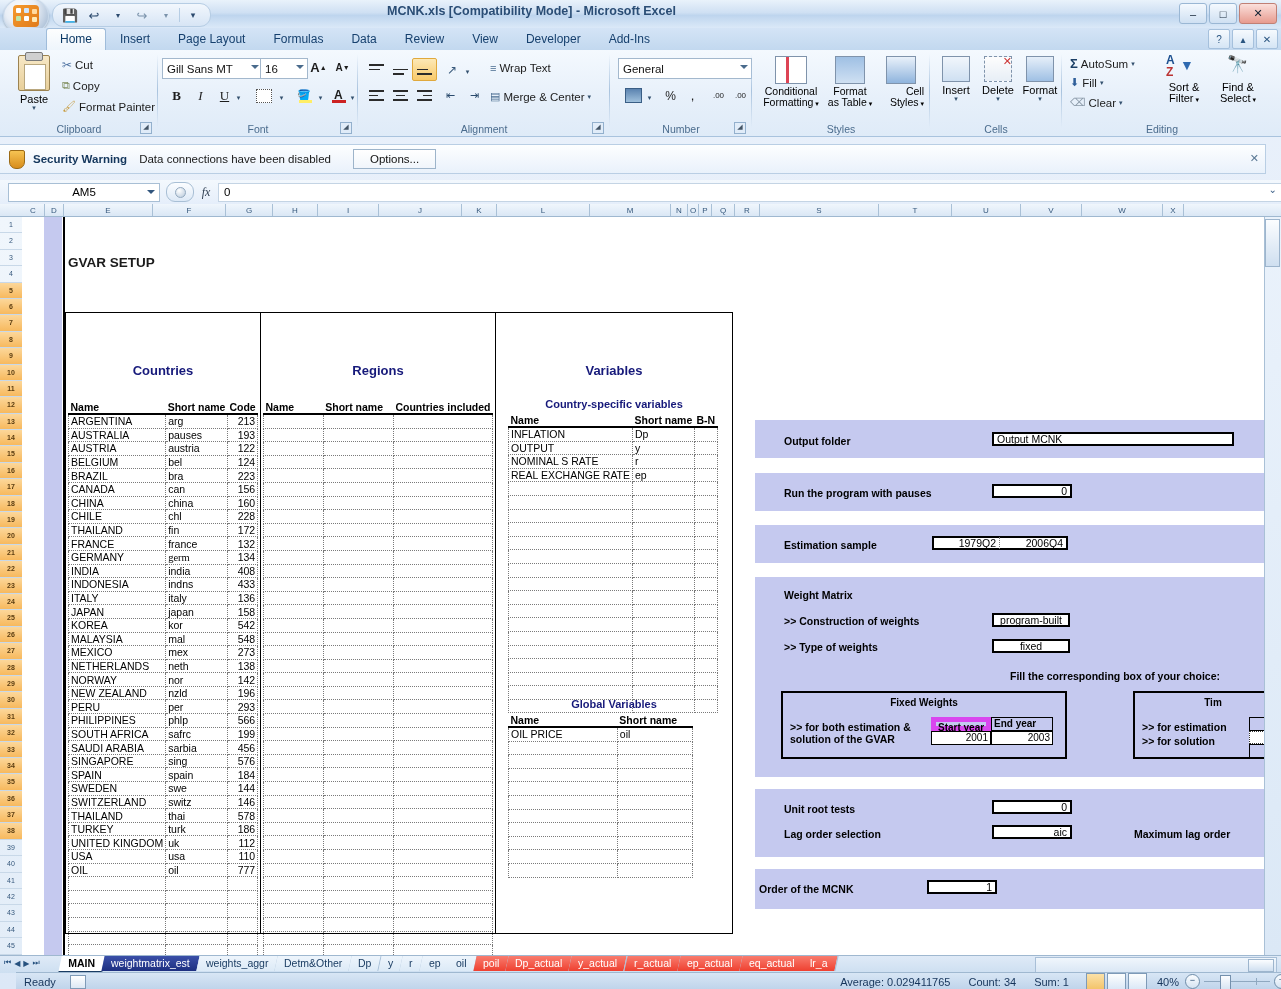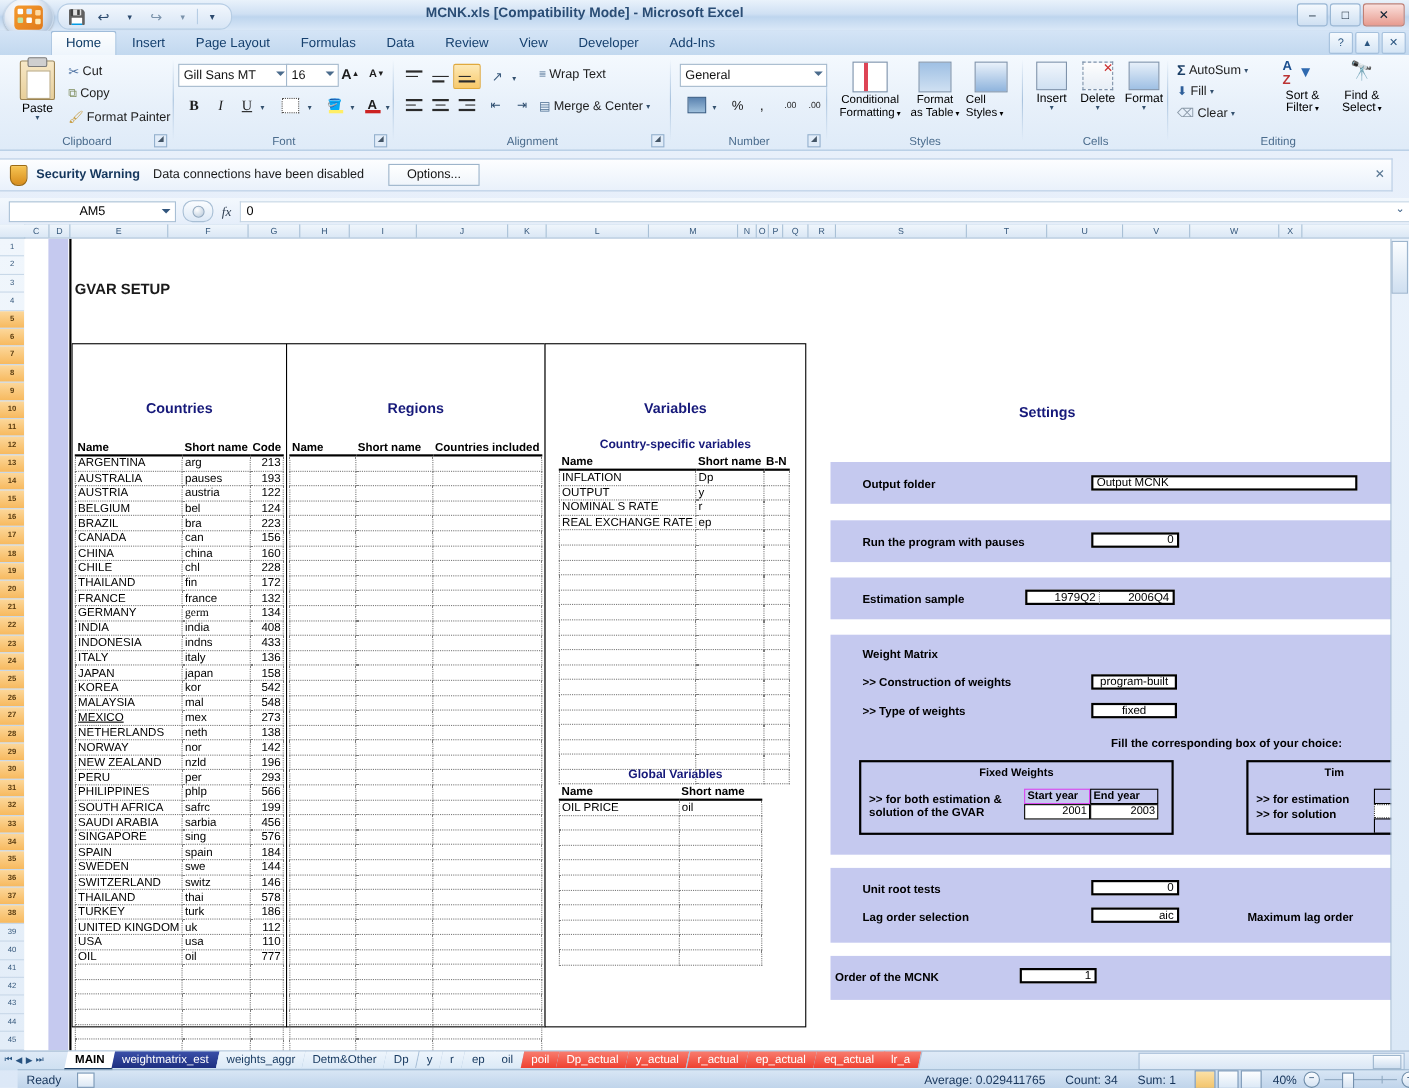--- a/index.html
+++ b/index.html
@@ -446,21 +446,21 @@
           <span>Formatting</span><span style="font-size:7px"> ▾</span>
         </div>
       </div>
       <div style="position:absolute;left:72px;top:6px;width:52px;text-align:center">
         <div style="width:28px;height:26px;margin:0 auto;background:linear-gradient(to bottom,#9fc0e4,#cfe0f2);border:1px solid #7f93ab"></div>
         <div style="font-size:10.5px;line-height:11px;margin-top:2px">
           <span>Format</span><br>
           <span>as Table</span><span style="font-size:7px"> ▾</span>
         </div>
       </div>
-      <div style="position:absolute;left:126px;top:6px;width:46px;text-align:left">
+      <div style="position:absolute;left:126px;top:6px;width:46px;text-align:right">
         <div style="width:28px;height:26px;margin:0 auto;background:linear-gradient(to bottom,#e9f1fa,#8fb4dd);border:1px solid #7f93ab"></div>
         <div style="font-size:10.5px;line-height:11px;margin-top:2px">
           <span>Cell</span><br>
           <span>Styles</span><span style="font-size:7px"> ▾</span>
         </div>
       </div>
       <div class="grp-label">Styles</div>
       <div class="grp-sep" style="left:177px"></div>
     </div>
 
@@ -717,21 +717,21 @@
               <td style="height: 12.6px;">KOREA</td>
               <td style="height: 12.6px;">kor</td>
               <td class="num" style="height: 12.6px;">542</td>
             </tr>
             <tr>
               <td style="height: 12.6px;">MALAYSIA</td>
               <td style="height: 12.6px;">mal</td>
               <td class="num" style="height: 12.6px;">548</td>
             </tr>
             <tr>
-              <td style="height: 12.6px; text-decoration: underline;">MEXICO</td>
+              <td style="height: 12.6px;">MEXICO</td>
               <td style="height: 12.6px;">mex</td>
               <td class="num" style="height: 12.6px;">273</td>
             </tr>
             <tr>
               <td style="height: 12.6px;">NETHERLANDS</td>
               <td style="height: 12.6px;">neth</td>
               <td class="num" style="height: 12.6px;">138</td>
             </tr>
             <tr>
               <td style="height: 12.6px;">NORWAY</td>
@@ -1226,21 +1226,20 @@
               <td style="height: 12.6px;"></td>
             </tr>
             <tr>
               <td style="height: 12.6px;"></td>
               <td style="height: 12.6px;"></td>
             </tr>
           </tbody>
         </table>
     </div>
 
-    <div class="settings-title" style="left:730px;top:150px;width:400px">Settings</div>
 
     <div class="band" style="left:733px;top:203px;width:510px;height:38px"></div>
     <div class="slabel" style="left:762px;top:218px">Output folder</div>
     <div class="sfield left" style="left:970px;top:215px;width:242px">Output MCNK</div>
 
     <div class="band" style="left:733px;top:256px;width:510px;height:38px"></div>
     <div class="slabel" style="left:762px;top:270px">Run the program with pauses</div>
     <div class="sfield right" style="left:970px;top:267px;width:80px">0</div>
 
     <div class="band" style="left:733px;top:308px;width:510px;height:38px"></div>
@@ -1257,21 +1256,21 @@
     <div class="slabel" style="left:762px;top:424px">&gt;&gt; Type of weights</div>
     <div class="sfield center" style="left:970px;top:422px;width:78px">fixed</div>
     <div class="slabel" style="left:988px;top:453px">Fill the corresponding box of your choice:</div>
 
     <div class="subbox" style="left:759px;top:474px;width:286px;height:68px">
       <div class="minihdr" style="top:4px;width:100%">Fixed Weights</div>
       <div class="slabel" style="left:7px;top:28px;line-height:12px">
         <span>&gt;&gt; for both estimation &amp;</span><br>
         <span>solution of the GVAR</span>
       </div>
-      <div style="position:absolute;left:148px;top:24px;width:60px;height:14px;border:1px solid #d946ef;box-sizing:border-box;font-size:10px;font-weight:bold;padding-left:2px">Start year</div>
+      <div style="position:absolute;left:148px;top:24px;width:60px;height:14px;border:5px solid #d946ef;box-sizing:border-box;font-size:10px;font-weight:bold;padding-left:2px">Start year</div>
       <div style="position:absolute;left:208px;top:24px;width:62px;height:14px;border:1px solid #000;box-sizing:border-box;font-size:10px;font-weight:bold;padding-left:2px">End year</div>
       <div style="position:absolute;left:148px;top:38px;width:60px;height:14px;border:1px solid #000;box-sizing:border-box;background:#fff;font-size:10px;text-align:right;padding-right:2px">2001</div>
       <div style="position:absolute;left:208px;top:38px;width:62px;height:14px;border:1px solid #000;box-sizing:border-box;background:#fff;font-size:10px;text-align:right;padding-right:2px">2003</div>
     </div>
 
     <div class="subbox" style="left:1111px;top:474px;width:160px;height:68px;overflow:hidden">
       <div class="minihdr" style="top:4px;width:100%">Tim</div>
       <div class="slabel" style="left:7px;top:28px">&gt;&gt; for estimation</div>
       <div class="slabel" style="left:7px;top:42px">&gt;&gt; for solution</div>
       <div style="position:absolute;left:114px;top:24px;width:60px;height:14px;border:1px solid #000;box-sizing:border-box;font-size:10px;font-weight:bold;text-align:center">V</div>

